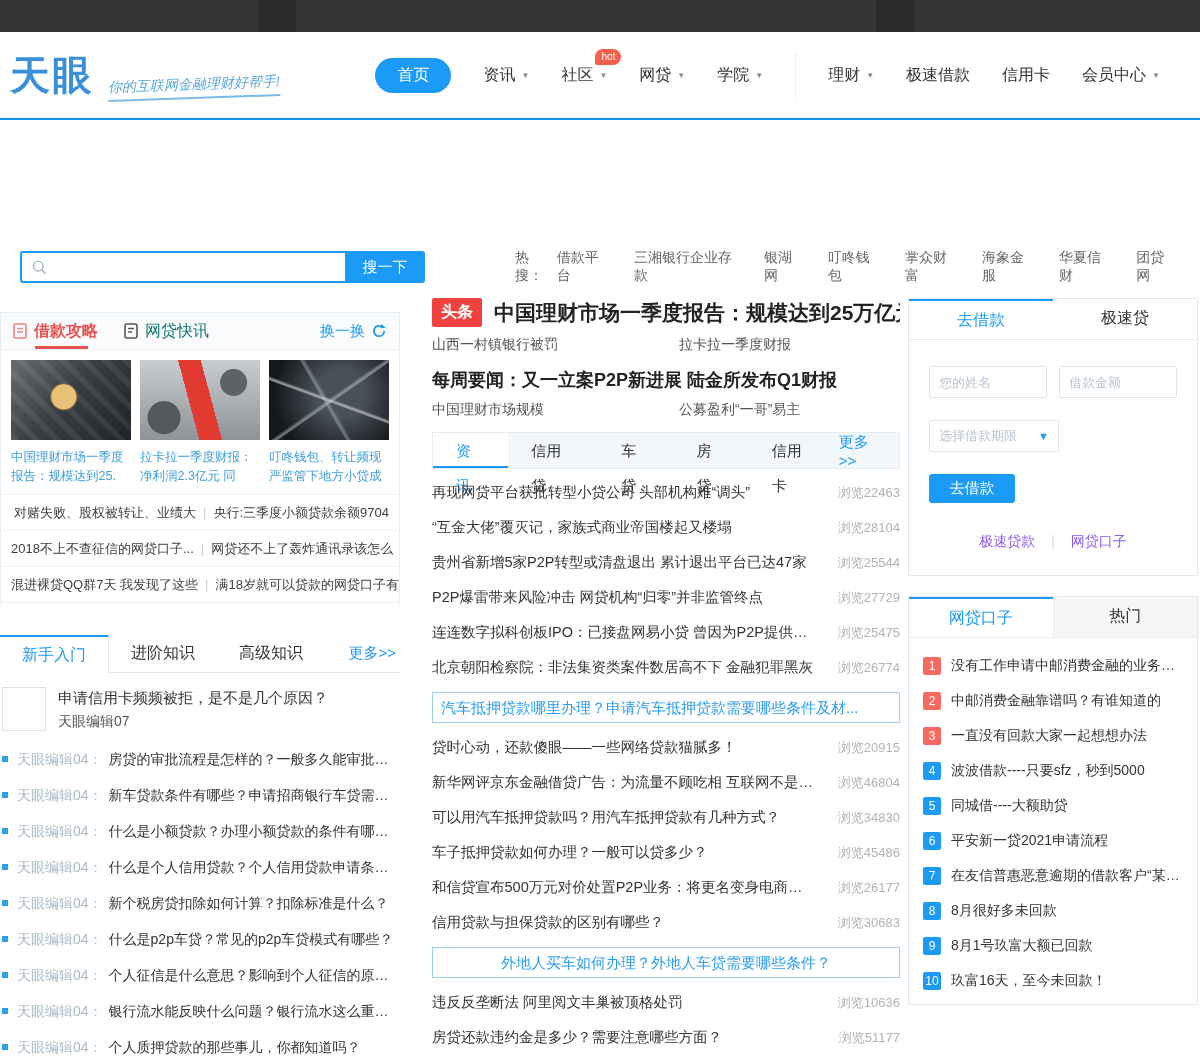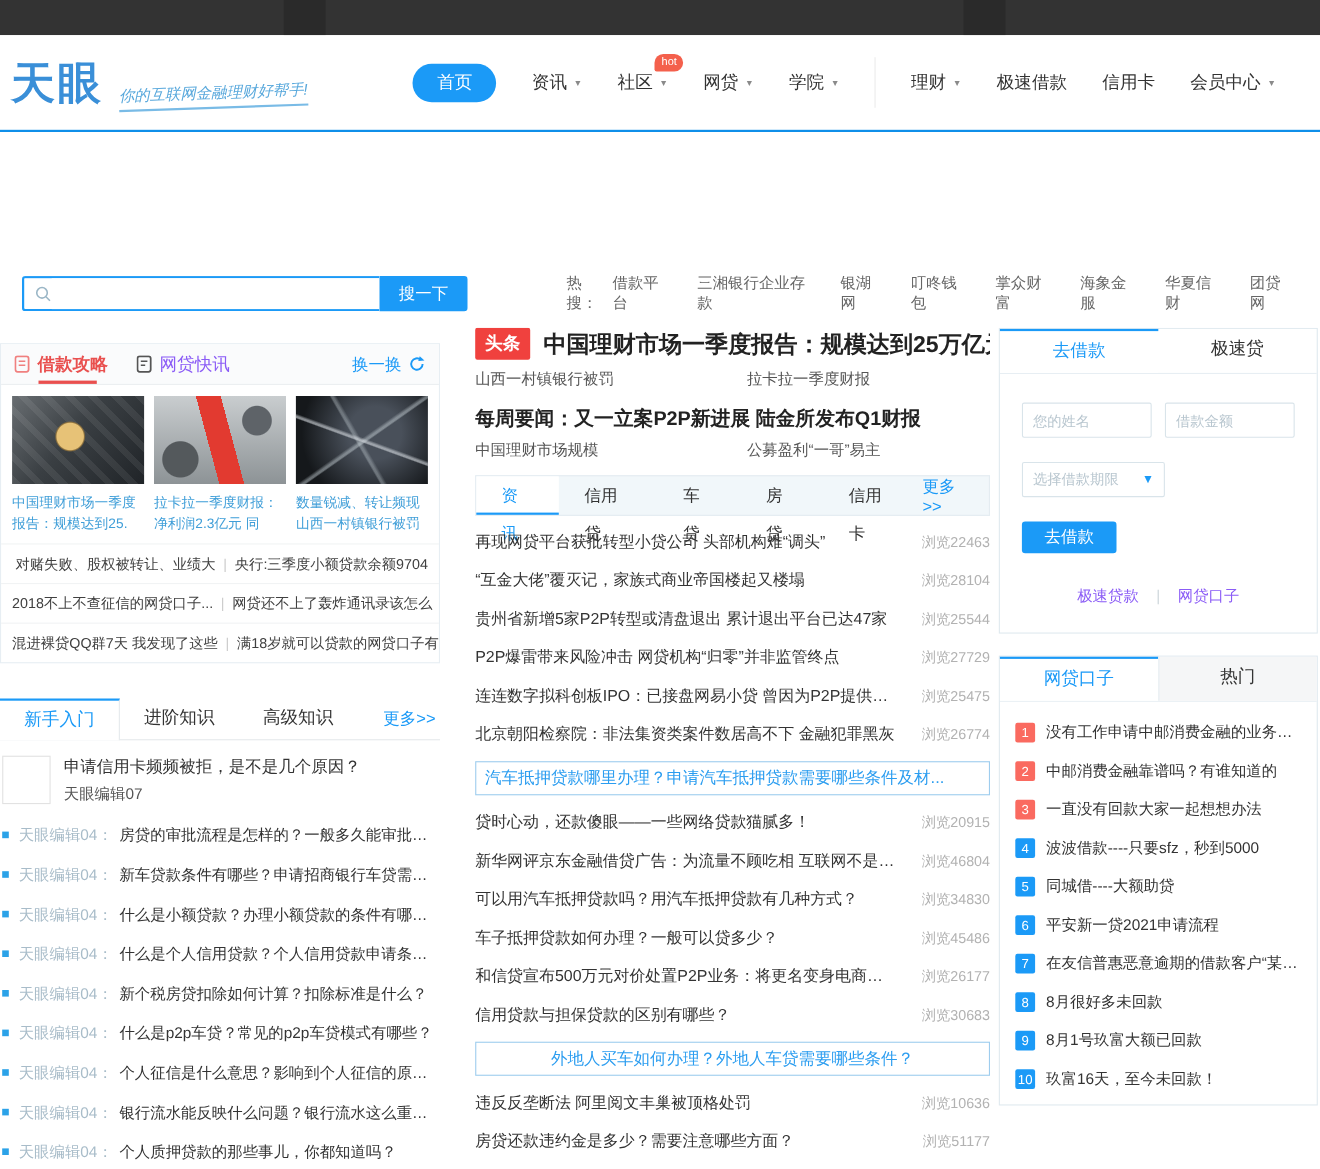--- a/index.html
+++ b/index.html
@@ -45,21 +45,21 @@
 
   
   .main { position:absolute; top:298px; left:0; width:1200px; height:765px; overflow:hidden; }
   .col-left   { position:absolute; left:0;    top:14px; width:400px; }
   .col-center { position:absolute; left:432px; top:0;   width:468px; }
   .col-right  { position:absolute; left:908px; top:0;   width:290px; }
 
   
   .card { border:1px solid #e7eef3; background:#fff; }
   .s-head { height:37px; background:#fafbfc; border-bottom:1px solid #eceff1; display:flex; align-items:center; padding:0 12px;justify-content:center; }
-  .s-tab { display:flex; align-items:center; font-size:16px; margin-right:26px; position:relative; height:100%; color:#8b5cf6; }
+  .s-tab { display:flex; align-items:center; font-size:16px; margin-right:26px; position:relative; height:100%; color:#0f766e; }
   .s-tab .ticon { margin-right:6px; display:flex; }
   .s-tab.active { color:#e9504f; font-weight:bold; }
   .s-tab.active:after { content:""; position:absolute; left:22px; right:10px; bottom:0; height:3px; background:#e9504f; }
   .refresh { margin-left:auto; color:#1b9af7; font-size:15px; display:flex; align-items:center; }
   .refresh .ricon { margin-left:6px; display:flex; }
   .s-features { display:flex; justify-content:space-between; padding:10px 10px 0 10px; }
   .feature { width:120px; }
   .feature-img { width:120px; height:80px; }
   .img1 { background:
       radial-gradient(circle at 44% 46%, #e7c277 0 12px, #8a6f3d 13px, rgba(0,0,0,0) 14px),
@@ -260,21 +260,21 @@
         <div class="feature">
           <div class="feature-img img1"></div>
           <a class="feature-caption">中国理财市场一季度报告：规模达到25.</a>
         </div>
         <div class="feature">
           <div class="feature-img img2"></div>
           <a class="feature-caption">拉卡拉一季度财报：净利润2.3亿元 同</a>
         </div>
         <div class="feature">
           <div class="feature-img img3"></div>
-          <a class="feature-caption">数量锐减、转让频现 山西一村镇银行被罚</a>
+          <a class="feature-caption">叮咚钱包、转让频现 严监管下地方小贷成</a>
         </div>
       </div>
       <div class="s-rows">
         <div class="s-row"><a>对赌失败、股权被转让、业绩大</a><span class="pipe">|</span><a>央行:三季度小额贷款余额9704</a></div>
         <div class="s-row"><a>2018不上不查征信的网贷口子...</a><span class="pipe">|</span><a>网贷还不上了轰炸通讯录该怎么</a></div>
         <div class="s-row"><a>混进裸贷QQ群7天 我发现了这些</a><span class="pipe">|</span><a>满18岁就可以贷款的网贷口子有</a></div>
       </div>
     </section>
 
     <section class="beginner-card">

